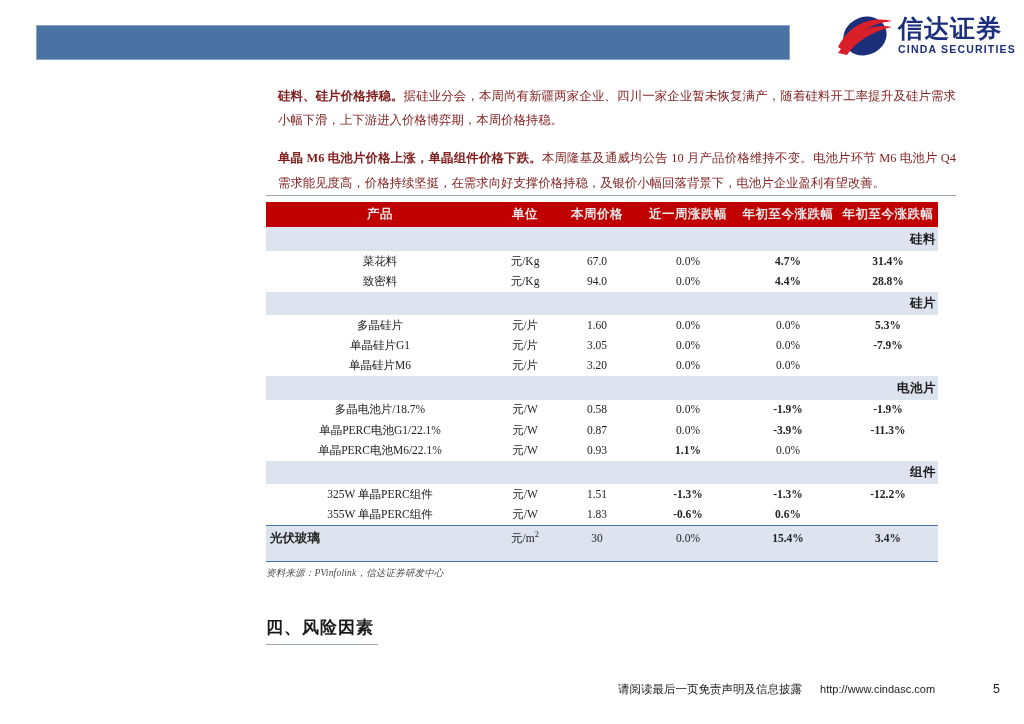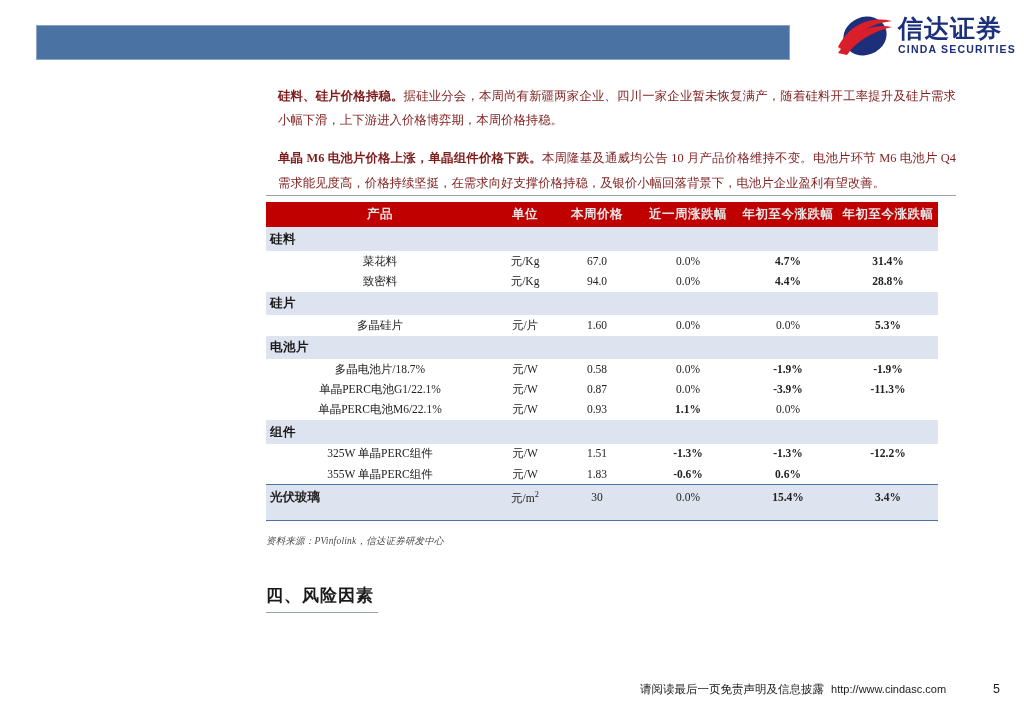--- a/index.html
+++ b/index.html
@@ -142,21 +142,21 @@
     text-align: center;
     line-height: 1.5;
   }
   td.c-product {
     text-align: right;
     padding-right: 10px;
     font-size: 11.5px;
   }
   tr.group-row td {
     background: #dde3ef;
-    text-align: left;
+    text-align: right;
     font-family: "Liberation Sans", sans-serif;
     font-weight: bold;
     font-size: 12.5px;
     color: #1a1a1a;
     padding: 2.5px 2px 2.5px 4px;
     letter-spacing: 0.5px;
   }
   tr.last-row td {
     background: #dde3ef;
     border-top: 1px solid #4a72a3;
@@ -182,39 +182,39 @@
     height: 1.6px;
     background: #c00000;
     width: 672px;
   }
 
   .source-note {
     font-family: "Liberation Serif", serif;
     font-size: 9.5px;
     font-style: italic;
     color: #4a4a4a;
-    margin-top: 14px;
+    margin-top: 5px;
     letter-spacing: 0.2px;
   }
 
   
   .page-footer {
     position: absolute;
     left: 0;
     bottom: 22px;
     width: 1024px;
     height: 20px;
   }
   .footer-inner {
     position: absolute;
     right: 24px;
     top: 0;
     display: flex;
     align-items: baseline;
-    gap: 1px;
+    gap: 12px;
   }
   .footer-cn {
     font-family: "Liberation Serif", serif;
     font-size: 11.5px;
     color: #1a1a1a;
   }
   .footer-url {
     font-family: "Liberation Sans", sans-serif;
     font-size: 11px;
     color: #1a1a1a;
@@ -306,20 +306,36 @@
           <td colspan="6">硅片</td>
         </tr>
         <tr class="data-row">
           <td class="c-product">多晶硅片</td>
           <td>元/片</td>
           <td>1.60</td>
           <td class="val-flat">0.0%</td>
           <td class="val-flat">0.0%</td>
           <td class="val-up">5.3%</td>
         </tr>
+        <tr class="data-row">
+          <td class="c-product">单晶硅片G1</td>
+          <td>元/片</td>
+          <td>3.05</td>
+          <td class="val-flat">0.0%</td>
+          <td class="val-flat">0.0%</td>
+          <td class="val-down">-7.9%</td>
+        </tr>
+        <tr class="data-row">
+          <td class="c-product">单晶硅片M6</td>
+          <td>元/片</td>
+          <td>3.20</td>
+          <td class="val-flat">0.0%</td>
+          <td class="val-flat">0.0%</td>
+          <td class="val-flat"></td>
+        </tr>
         <tr class="group-row">
           <td colspan="6">电池片</td>
         </tr>
         <tr class="data-row">
           <td class="c-product">多晶电池片/18.7%</td>
           <td>元/W</td>
           <td>0.58</td>
           <td class="val-flat">0.0%</td>
           <td class="val-down">-1.9%</td>
           <td class="val-down">-1.9%</td>

